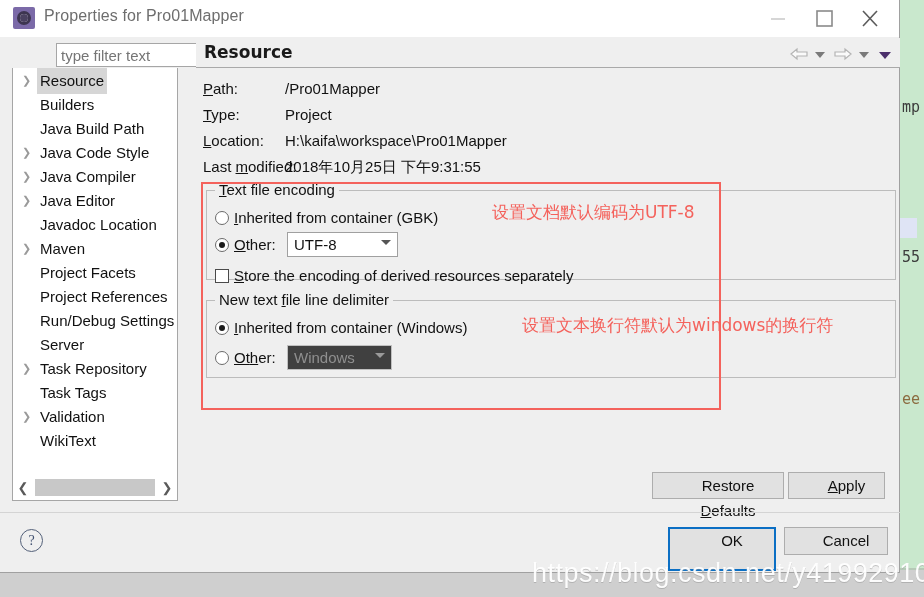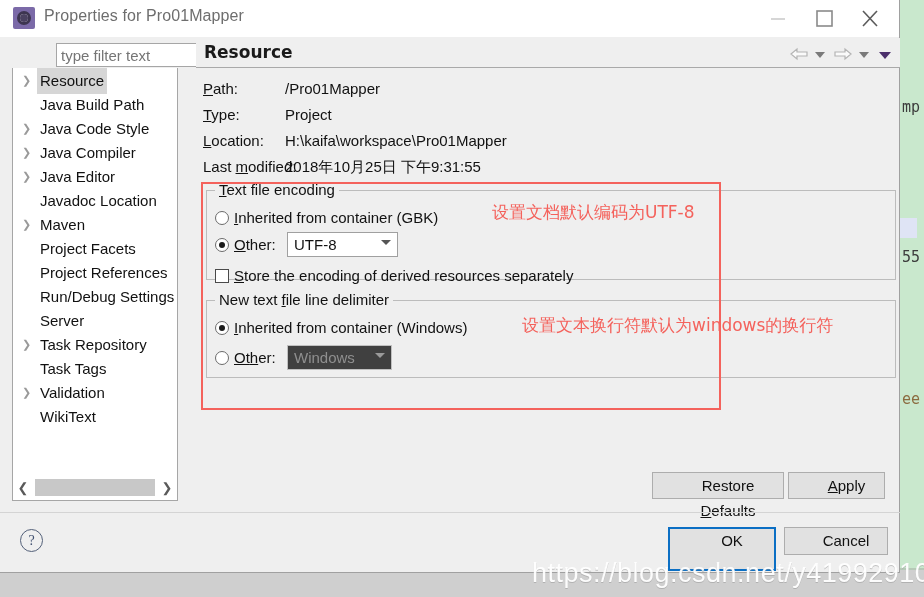--- a/index.html
+++ b/index.html
@@ -384,20 +384,21 @@
         <line x1="16" y1="11" x2="30" y2="26" stroke="#5b5b5b" stroke-width="1.6"></line>
         <line x1="30" y1="11" x2="16" y2="26" stroke="#5b5b5b" stroke-width="1.6"></line>
       </svg>
     </div>
   </div>
 
   <input id="filter-input" type="text" placeholder="type filter text" style="">
 
   <div id="tree">
       <div class="tree-item selected"><span class="twisty">❯</span><span class="tlabel">Resource</span></div>
+      <div class="tree-item"><span class="tlabel">Builders</span></div>
       <div class="tree-item"><span class="tlabel">Java Build Path</span></div>
       <div class="tree-item"><span class="twisty">❯</span><span class="tlabel">Java Code Style</span></div>
       <div class="tree-item"><span class="twisty">❯</span><span class="tlabel">Java Compiler</span></div>
       <div class="tree-item"><span class="twisty">❯</span><span class="tlabel">Java Editor</span></div>
       <div class="tree-item"><span class="tlabel">Javadoc Location</span></div>
       <div class="tree-item"><span class="twisty">❯</span><span class="tlabel">Maven</span></div>
       <div class="tree-item"><span class="tlabel">Project Facets</span></div>
       <div class="tree-item"><span class="tlabel">Project References</span></div>
       <div class="tree-item"><span class="tlabel">Run/Debug Settings</span></div>
       <div class="tree-item"><span class="tlabel">Server</span></div>

